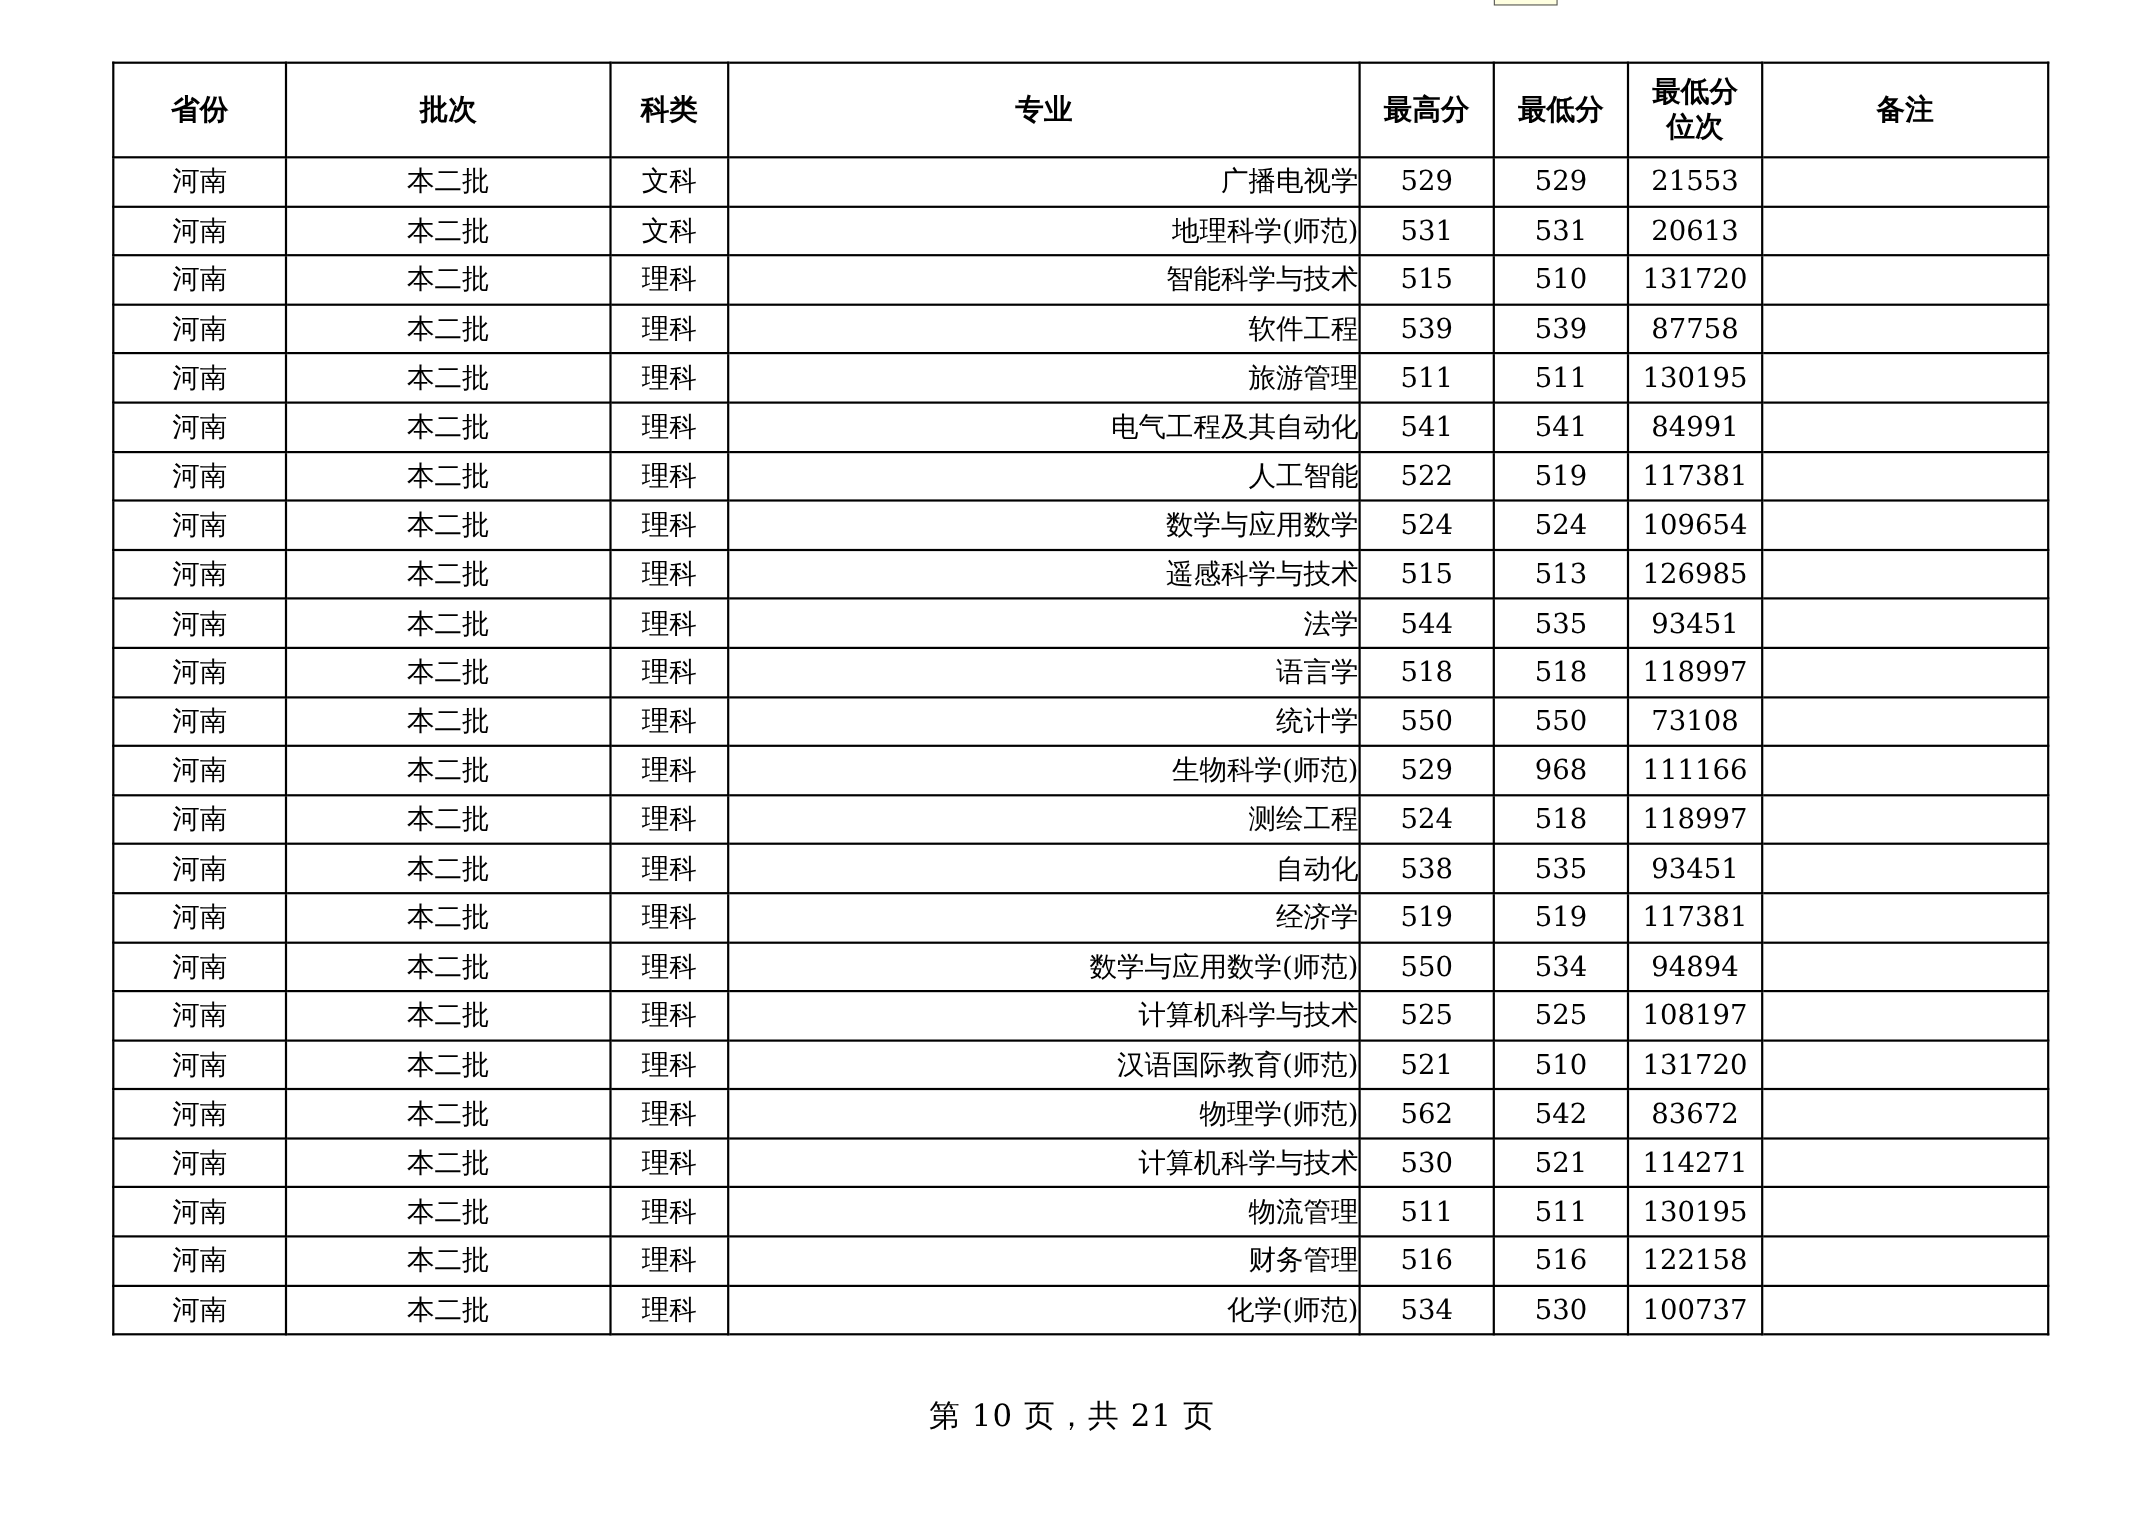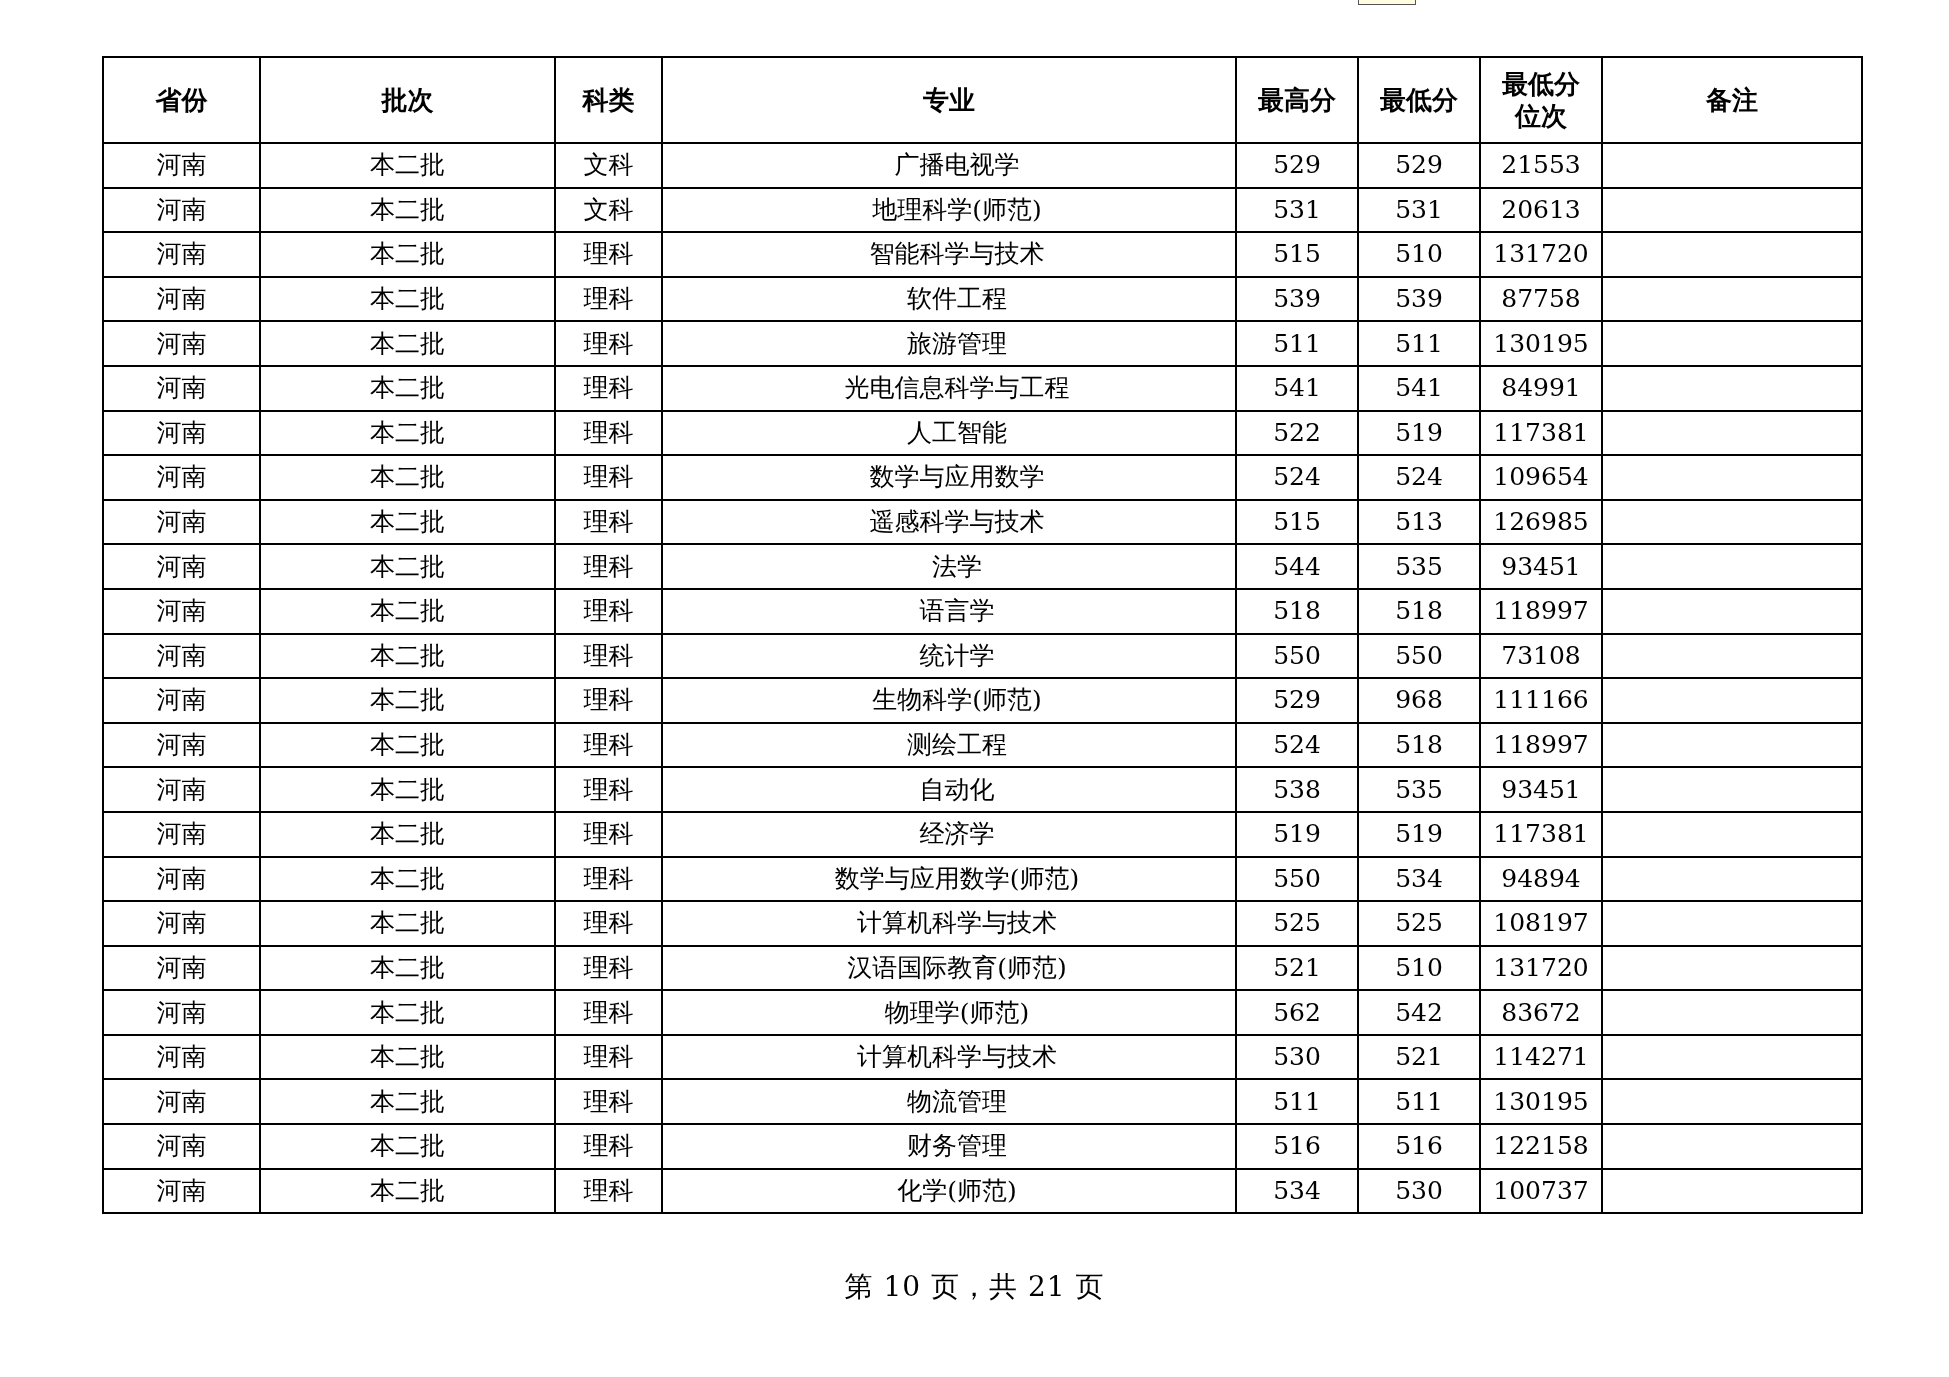--- a/index.html
+++ b/index.html
@@ -6,21 +6,21 @@
   body { width:1949px; height:1377px; position:relative; overflow:hidden;
          font-family: "DejaVu Serif", "Liberation Serif", serif; color:#000; }
   .stamp { position:absolute; left:1358px; top:-2px; width:58px; height:7px;
            background:#ffffe0; border:1px solid #555; box-sizing:border-box; }
   table.grid { position:absolute; left:102px; top:56px; border-collapse:collapse;
                table-layout:fixed; }
   table.grid th, table.grid td { border:2px solid #000; padding:0; }
   table.grid th { height:84px; font-weight:bold; font-size:26px;
                   font-family:"DejaVu Sans","Liberation Sans",sans-serif; text-align:center; line-height:32px; }
   table.grid td { height:42.6px; font-size:25px; text-align:center; line-height:42px; white-space:nowrap; }
-  table.grid td.major { text-align:center; padding-left:16px; }
+  table.grid td.major { text-align:right; padding-left:16px; }
   .footer { position:absolute; left:0; width:1949px; top:1268px; text-align:center;
             font-size:28px; letter-spacing:1px; }
 </style>
 </head>
 <body>
 
 <div class="stamp"></div>
 
 <table class="grid">
   <colgroup>
@@ -96,21 +96,21 @@
         <td class="major">旅游管理</td>
         <td>511</td>
         <td>511</td>
         <td>130195</td>
         <td></td>
       </tr>
       <tr>
         <td>河南</td>
         <td>本二批</td>
         <td>理科</td>
-        <td class="major">光电信息科学与工程</td>
+        <td class="major">电气工程及其自动化</td>
         <td>541</td>
         <td>541</td>
         <td>84991</td>
         <td></td>
       </tr>
       <tr>
         <td>河南</td>
         <td>本二批</td>
         <td>理科</td>
         <td class="major">人工智能</td>

